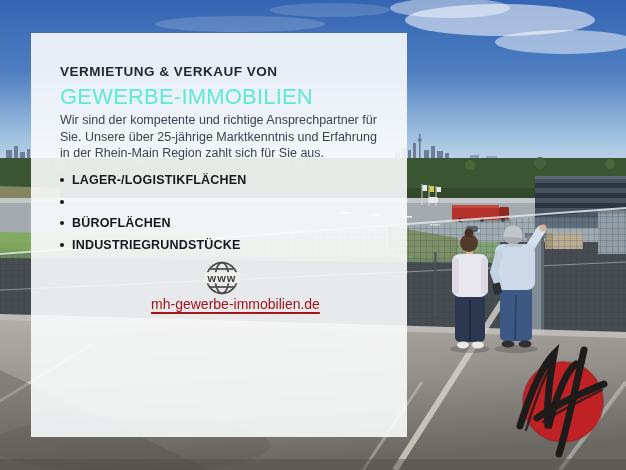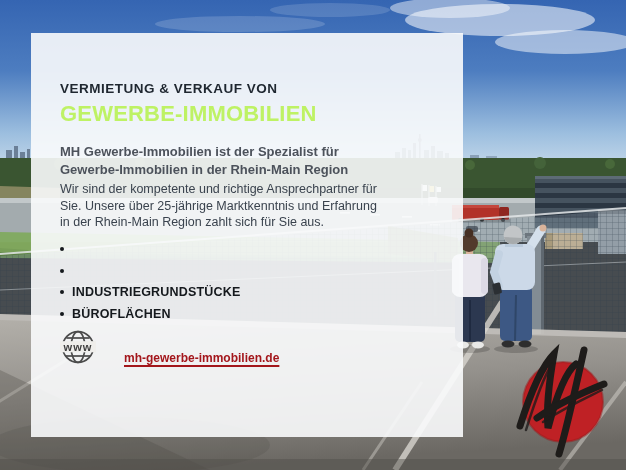--- a/index.html
+++ b/index.html
@@ -5,33 +5,33 @@
   html,body{margin:0;padding:0;background:#222;}
   .stage{
     position:relative;width:626px;height:470px;overflow:hidden;
     font-family:"Liberation Sans",sans-serif;
     -webkit-font-smoothing:antialiased;
   }
   .scene{position:absolute;left:0;top:0;z-index:0;display:block;}
 
   
   .panel{
-    position:absolute;left:31px;top:33px;width:432px;height:404px;
+    position:absolute;left:31px;top:33px;width:376px;height:404px;
     background:rgba(250,251,252,0.90);
     box-sizing:border-box;
-    padding:49px 24px 0 29px;
+    padding:32px 24px 0 29px;
     z-index:2;
   }
   .kicker{
     font-size:13.5px;font-weight:bold;letter-spacing:.5px;
     color:#1f2730;line-height:14px;
   }
   .headline{
-    margin-top:5px;font-size:22px;font-weight:bold;letter-spacing:.2px;
-    color:#bef264;line-height:26px;
+    margin-top:5px;font-size:22px;font-weight:normal;letter-spacing:.2px;
+    color:#5eead4;line-height:26px;
   }
   .subtitle{
     margin-top:16px;width:332px;
     font-size:13px;font-weight:bold;color:#4c525b;line-height:18px;
   }
   .para{
     width:324px;font-size:12.5px;color:#3a434e;line-height:16.5px;font-weight:500;
   }
   .para.p1{margin-top:2px;}
   .para.p2{margin-top:6px;}
@@ -40,26 +40,26 @@
   }
   .bullets li{
     display:flex;align-items:center;height:21.5px;
     font-size:12.5px;font-weight:bold;letter-spacing:.2px;color:#15191d;
   }
   .bullet-dot{
     width:4px;height:4px;border-radius:50%;background:#15191d;
     margin-right:8px;flex:0 0 auto;
   }
   .webrow{
-    margin-top:4px;display:flex;align-items:flex-end;
+    margin-top:4px;display:flex;align-items:center;flex-direction:column;
   }
   .globe{flex:0 0 auto;display:block;}
   .url{
     margin-left:28px;
-    font-size:12px;font-weight:bold;color:#a3161b;
+    font-size:14px;font-weight:normal;color:#a3161b;
     text-decoration:underline;text-decoration-thickness:2px;text-underline-offset:3px;
     cursor:pointer;
   }
   
   .logo{position:absolute;left:510px;top:342px;z-index:3;}
 </style>
 </head>
 <body>
 
 <div class="stage">
@@ -233,37 +233,37 @@
       <rect x="493" y="283" width="8" height="11" rx="1.5" fill="#2b2f33" transform="rotate(-12 497 288)"></rect>
       <rect x="505" y="244" width="18" height="3" fill="#b9c9da"></rect>
       <circle cx="513" cy="235" r="9.5" fill="#c2c5c7"></circle>
       <path d="M504,237 a9.5,9.5 0 0 0 18,1" fill="#a7abad"></path>
     </g>
   </svg>
 
   <div class="panel">
     <div class="kicker">VERMIETUNG &amp; VERKAUF VON</div>
     <div class="headline">GEWERBE-IMMOBILIEN</div>
-    <div class="subtitle">MH Gewerbe-Immobilien ist der Spezialist für Gewerbe-Immobilien in der Rhein-Main Region</div>
     <div class="para p1">Wir sind der kompetente und richtige Ansprechpartner für Sie. Unsere über 25-jährige Marktkenntnis und Erfahrung in der Rhein-Main Region zahlt sich für Sie aus.</div>
 
     <ul class="bullets">
       <li>
         <span class="bullet-dot"></span>
-      </li>
-      <li>
-        <span class="bullet-dot"></span>
+        <span>LAGER-/LOGISTIKFLÄCHEN</span>
+      </li>
+      <li>
+        <span class="bullet-dot"></span>
+      </li>
+      <li>
+        <span class="bullet-dot"></span>
+        <span>BÜROFLÄCHEN</span>
       </li>
       <li>
         <span class="bullet-dot"></span>
         <span>INDUSTRIEGRUNDSTÜCKE</span>
-      </li>
-      <li>
-        <span class="bullet-dot"></span>
-        <span>BÜROFLÄCHEN</span>
       </li>
     </ul>
 
     <div class="webrow">
       <svg class="globe" width="36" height="36" viewBox="0 0 34 34">
         <g stroke="#4b4b4b" stroke-width="1.6" fill="none">
           <circle cx="17" cy="17" r="14.5"></circle>
           <ellipse cx="17" cy="17" rx="6.5" ry="14.5"></ellipse>
           <line x1="6" y1="8.5" x2="28" y2="8.5"></line>
           <line x1="5" y1="25.5" x2="29" y2="25.5"></line>

